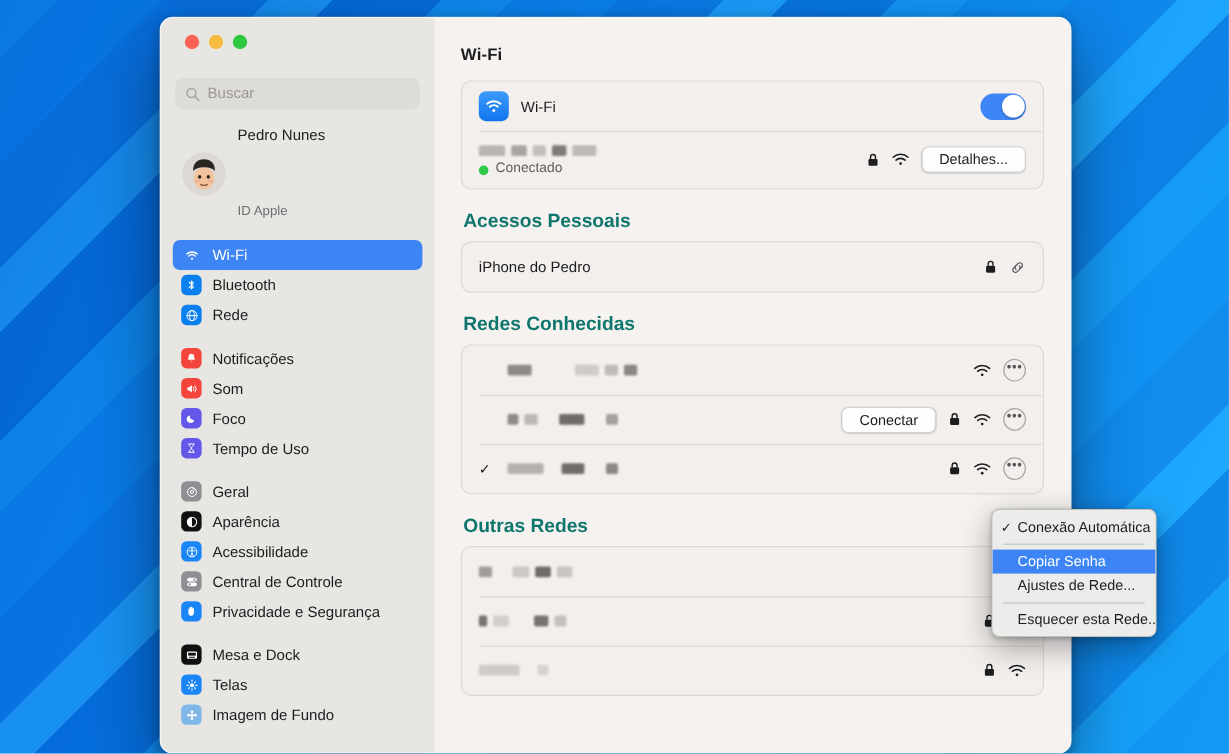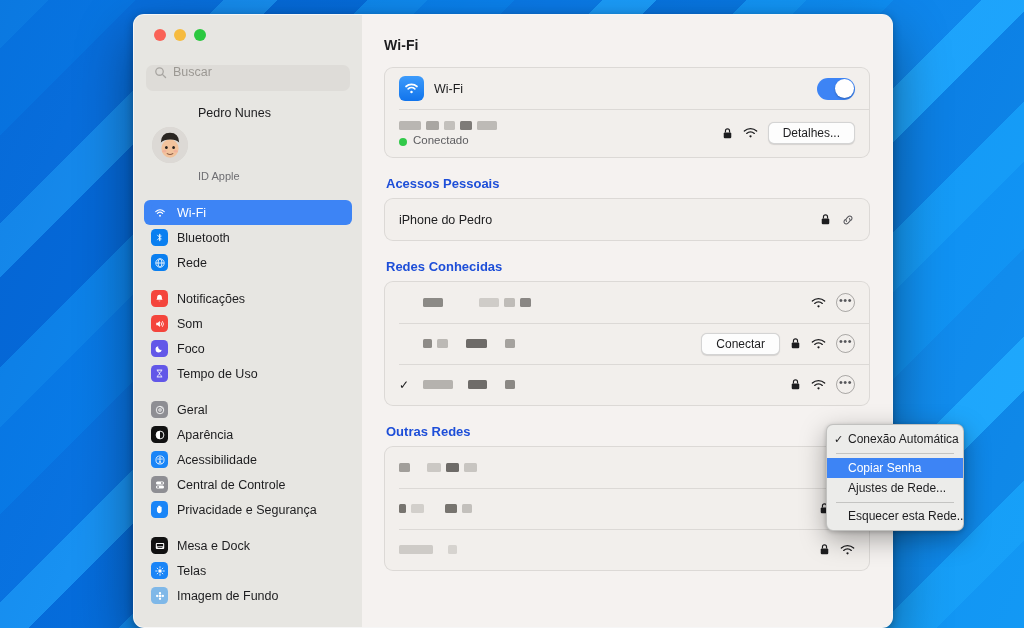--- a/index.html
+++ b/index.html
@@ -78,21 +78,21 @@
   .tl.red    { background: #fa6257; }
   .tl.yellow { background: #f6bb3f; }
   .tl.green  { background: #2bc840; }
 
   #search-field {
     margin: 12px 2px 0 2px;
     height: 26px;
     border-radius: 7px;
     background: #dedcd8;
     display: flex;
-    align-items: flex-start;
+    align-items: center;
     padding: 0 8px;
     gap: 6px;
   }
   #search-field .mag { width: 13px; height: 13px; flex: 0 0 13px; opacity: .55; }
   #search-input {
     border: none;
     outline: none;
     background: transparent;
     font-family: "Liberation Sans", sans-serif;
     font-size: 12.5px;
@@ -182,23 +182,23 @@
     content: "";
     position: absolute;
     left: 14px; right: 0; top: 0;
     height: 0.5px;
     background: rgba(0,0,0,.09);
   }
   .row-label { font-size: 12.5px; color: #1d1d1f; }
   .spacer { flex: 1; }
 
   .section-head {
-    font-size: 13px;
+    font-size: 16px;
     font-weight: bold;
-    color: #1d4ed8;
+    color: #0f766e;
     padding: 18px 2px 7px 2px;
   }
 
   
   .wifi-app-icon {
     width: 25px; height: 25px; border-radius: 6px;
     background: linear-gradient(180deg, #3d9bfb, #1174ec);
     display: flex; align-items: center; justify-content: center;
     flex: 0 0 25px;
   }

